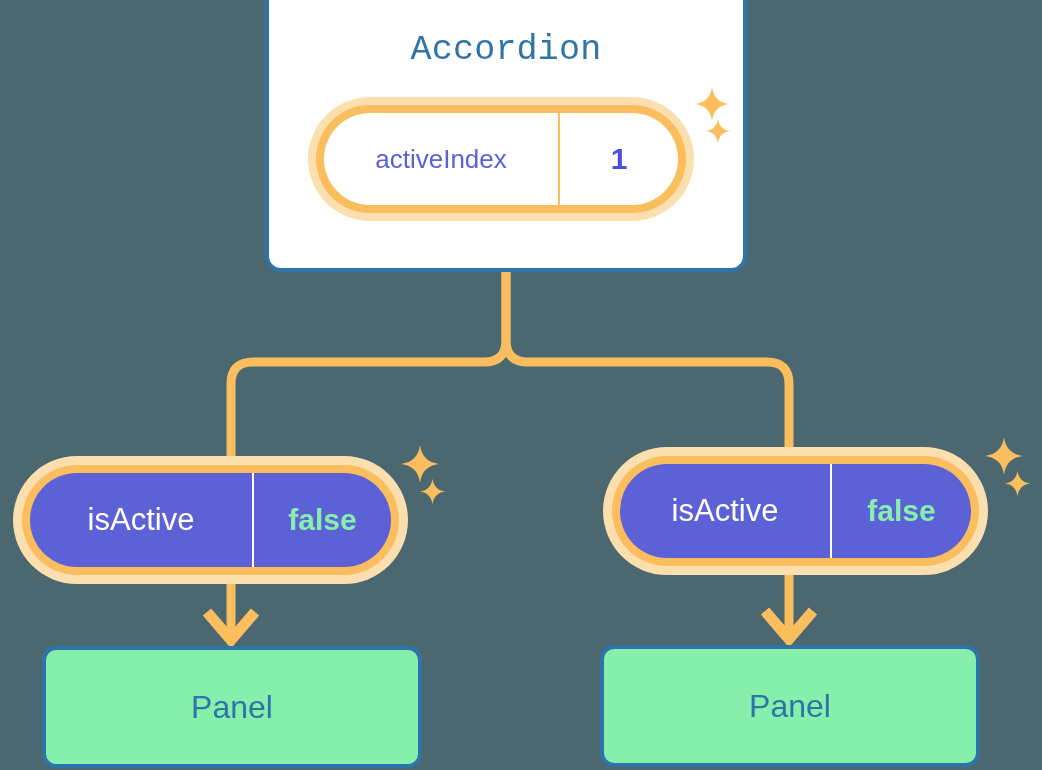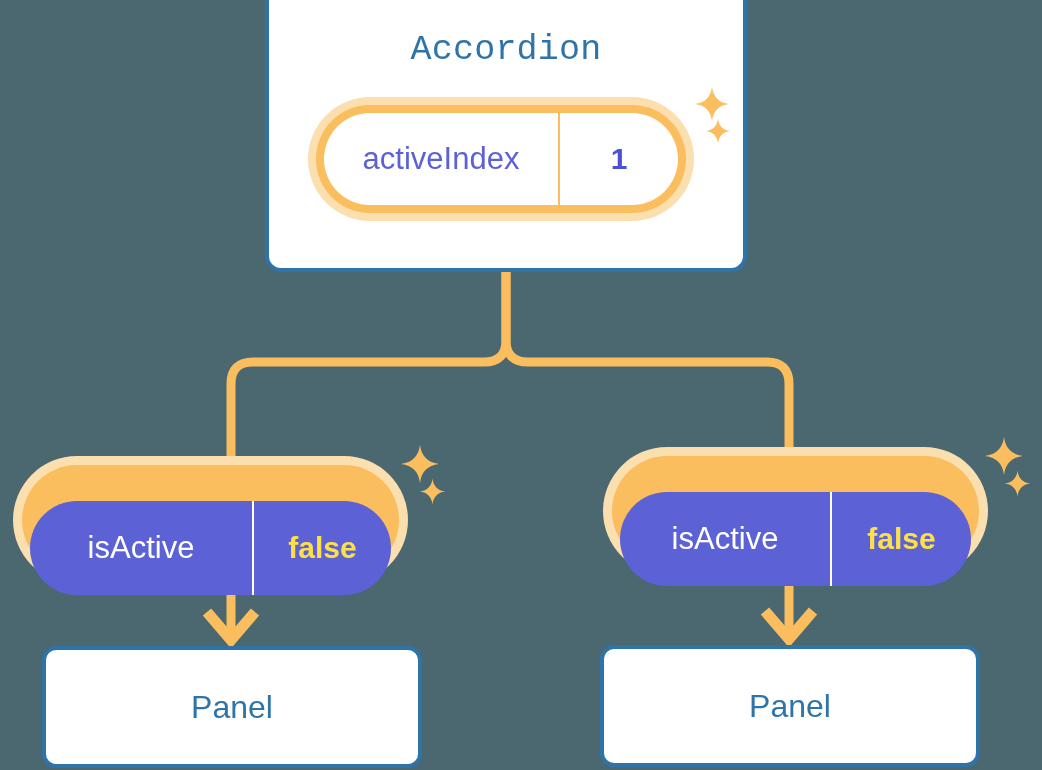--- a/index.html
+++ b/index.html
@@ -105,41 +105,41 @@
     width: 370px; height: 108px;
   }
   #state-pill-accordion .pill-inner {
     left: 16px; top: 16px;
     width: 354px; height: 92px;
     background: #ffffff;
   }
   #state-pill-accordion .cell-key {
     width: 236px;
     color: #5c62d6;
-    font-size: 31px;
+    font-size: 26px;
     font-weight: 400;
     border-right: 2px solid #fabe5f;
   }
   #state-pill-accordion .cell-val {
     width: 118px;
     color: #4a50da;
     font-size: 30px;
     font-weight: 700;
   }
 
   
-  .pill-purple .pill-inner { background: #5c62d6; margin-top: 28px; }
+  .pill-purple .pill-inner { background: #5c62d6; }
   .pill-purple .cell-key {
     color: #ffffff;
     font-size: 31px;
     font-weight: 400;
     border-right: 2px solid #ffffff;
   }
   .pill-purple .cell-val {
-    color: #fde047;
+    color: #86efac;
     font-size: 30px;
     font-weight: 700;
   }
 
   #state-pill-left {
     left: 13px;
     top: 456px;
     width: 395px;
     height: 128px;
   }
@@ -155,21 +155,21 @@
     height: 128px;
   }
   #state-pill-right .pill-ring { left: 9px;  top: 9px;  width: 367px; height: 110px; }
   #state-pill-right .pill-inner{ left: 17px; top: 17px; width: 351px; height: 94px; }
   #state-pill-right .cell-key { width: 212px; }
   #state-pill-right .cell-val { width: 139px; }
 
   
   .panel-box {
     position: absolute;
-    background: #ffffff;
+    background: #86efac;
     border: 4px solid #2f74a8;
     border-radius: 14px;
     box-sizing: border-box;
     display: flex;
     align-items: center;
     justify-content: center;
   }
   .panel-label {
     color: #2f74a8;
     font-size: 32px;

